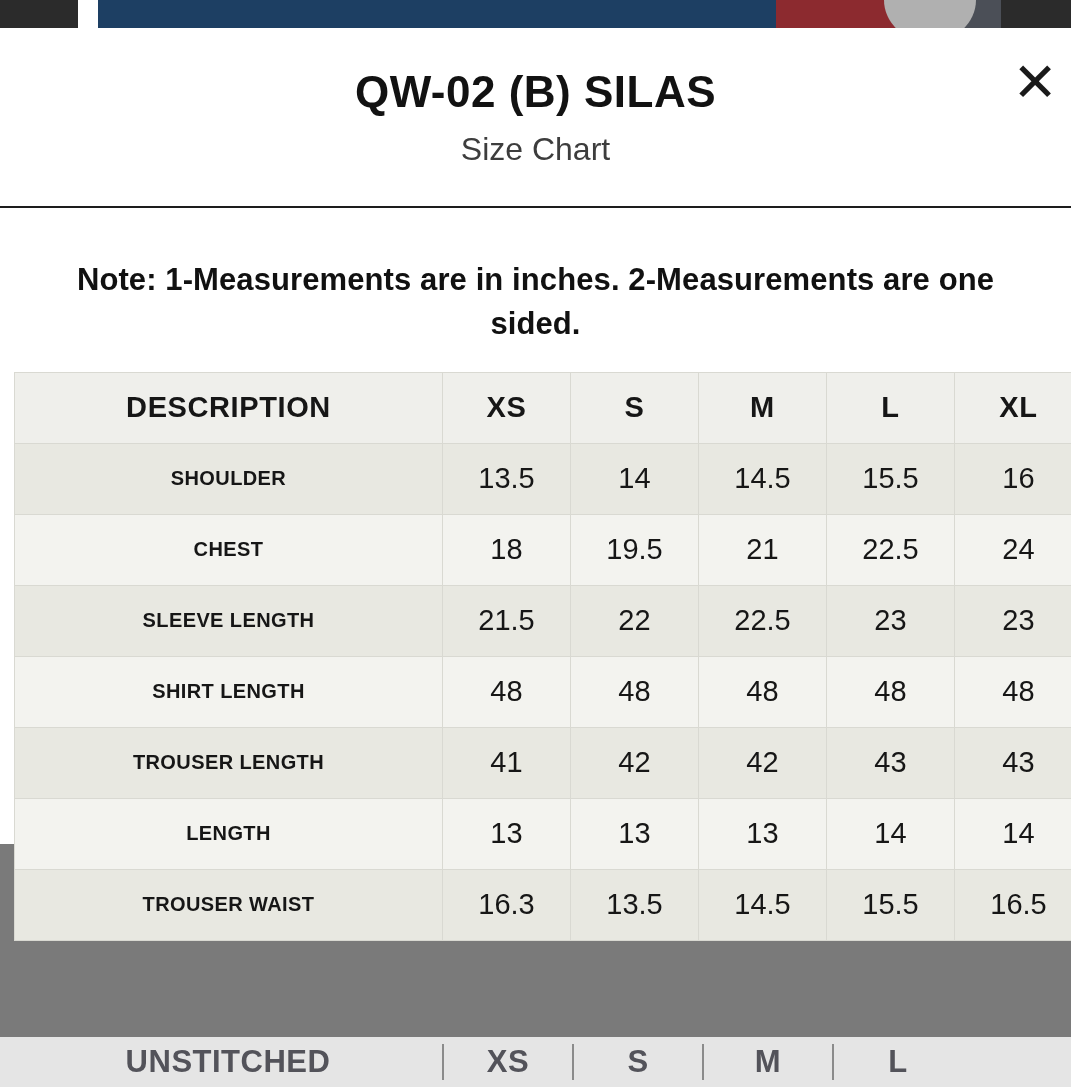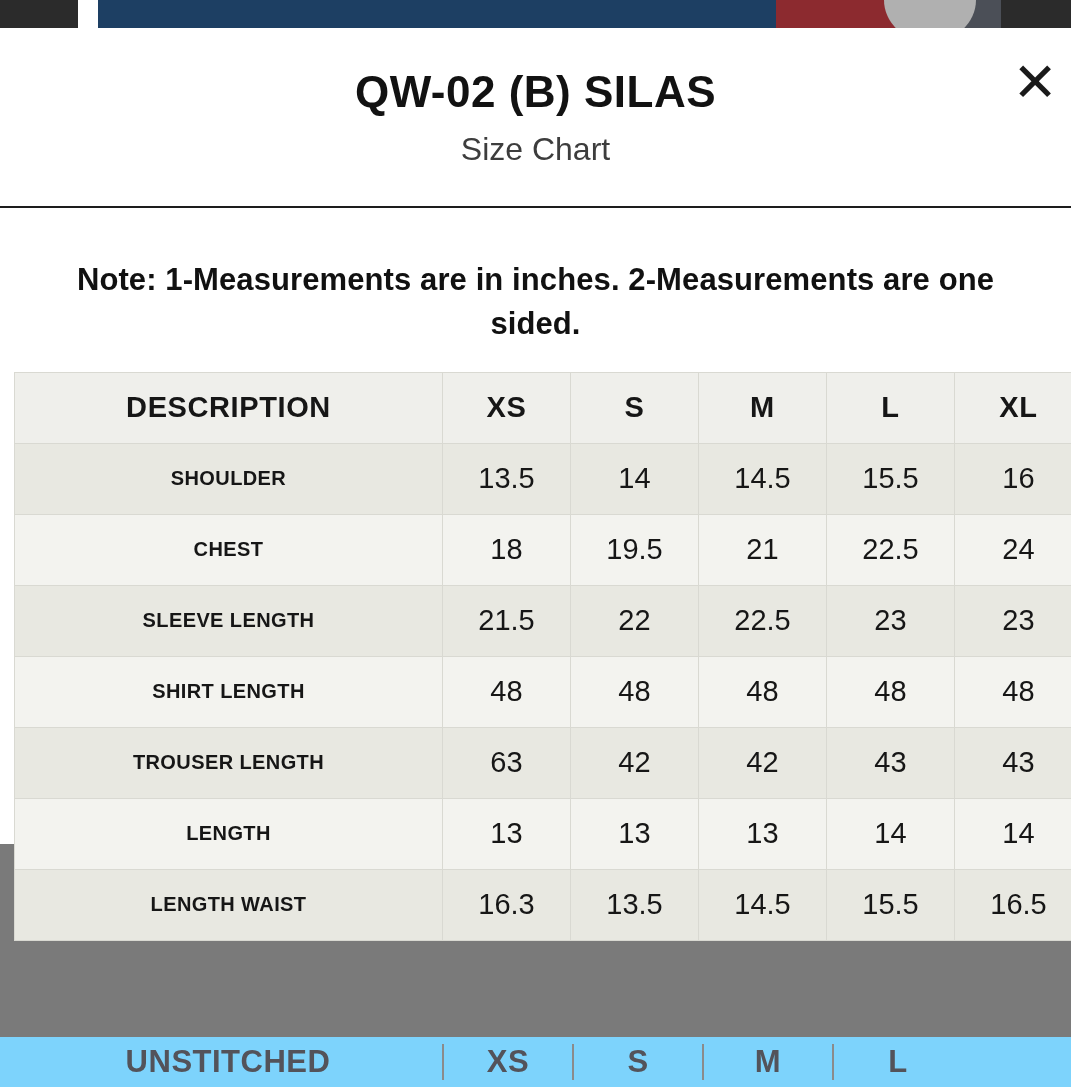--- a/index.html
+++ b/index.html
@@ -45,21 +45,21 @@
     height: 42px;
     background: #b0b0b0;
     border-radius: 50% 50% 50% 50% / 0 0 100% 100%;
   }
 
   .bg-strip-bottom {
     position: absolute;
     left: 0; right: 0;
     bottom: 0;
     height: 50px;
-    background: #7dd3fc;
+    background: #e5e5e5;
     color: #4a4a4a;
   }
   .bg-table-row {
     position: absolute;
     left: 14px;
     right: 14px;
     bottom: 0;
     height: 50px;
     display: flex;
     align-items: center;
@@ -266,36 +266,36 @@
         <tr>
           <td class="row-label">SHIRT LENGTH</td>
           <td class="val">48</td>
           <td class="val">48</td>
           <td class="val">48</td>
           <td class="val">48</td>
           <td class="val">48</td>
         </tr>
         <tr>
           <td class="row-label">TROUSER LENGTH</td>
-          <td class="val">63</td>
+          <td class="val">41</td>
           <td class="val">42</td>
           <td class="val">42</td>
           <td class="val">43</td>
           <td class="val">43</td>
         </tr>
         <tr>
           <td class="row-label">LENGTH</td>
           <td class="val">13</td>
           <td class="val">13</td>
           <td class="val">13</td>
           <td class="val">14</td>
           <td class="val">14</td>
         </tr>
         <tr>
-          <td class="row-label">LENGTH WAIST</td>
+          <td class="row-label">TROUSER WAIST</td>
           <td class="val">16.3</td>
           <td class="val">13.5</td>
           <td class="val">14.5</td>
           <td class="val">15.5</td>
           <td class="val">16.5</td>
         </tr>
       </tbody>
     </table>
   </div>
 </div>

